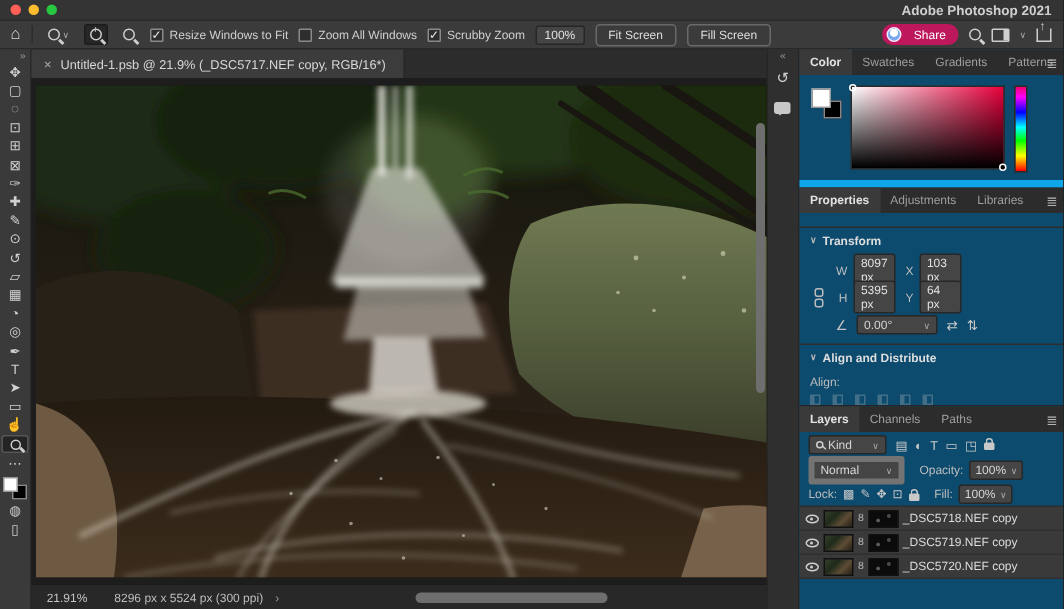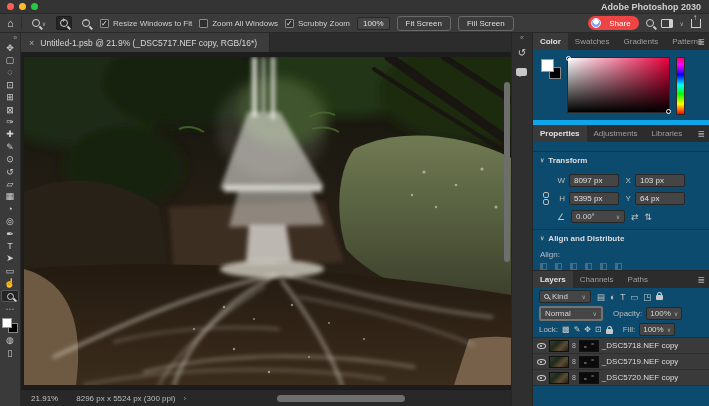--- a/index.html
+++ b/index.html
@@ -23,21 +23,21 @@
   .mag::after { content:""; position:absolute; width:4px; height:1.5px; background:#cfcfcf; right:-4px; bottom:-2px; transform:rotate(45deg); }
   .mag .pm { position:absolute; left:0; top:-3px; width:5px; font-size:7px; color:#cfcfcf; text-align:center; }
   .toolbtn { display:flex; align-items:center; gap:2px; padding:2px 3px; border-radius:2px; }
   .toolbtn.active { background:#262626; border:1px solid #1c1c1c; }
   .chev { font-size:6px; color:#aaa; }
   .cb { display:flex; align-items:center; gap:4px; cursor:default; }
   .cb .box { width:9px; height:9px; border:1px solid #8a8a8a; background:#2e2e2e; border-radius:1px; position:relative; }
   .cb[data-checked="true"] .box::after { content:"✓"; position:absolute; left:0px; top:-1px; font-size:8px; color:#e8e8e8; }
   .field { background:#454545; border:1px solid #272727; border-radius:2px; padding:1px 5px; color:#e0e0e0; }
   .btn { border:1px solid #6a6a6a; border-radius:3px; padding:2px 8px; color:#dedede; background:transparent; }
-  .share-pill { display:flex; align-items:center; gap:8px; background:#ef4444; border-radius:9px; padding:2px 8px 2px 3px; color:#fff; font-size:8px;margin-left:16px; }
+  .share-pill { display:flex; align-items:center; gap:8px; background:#be185d; border-radius:9px; padding:2px 8px 2px 3px; color:#fff; font-size:8px;margin-left:16px; }
   .avatar { width:10px; height:10px; border-radius:50%; background:radial-gradient(circle at 50% 35%, #fff 0 2.5px, #7aa7ee 3px 100%); border:1px solid #eef; }
   .ws-icon { width:12px; height:9px; border:1px solid #cfcfcf; border-radius:1px; position:relative; }
   .ws-icon::after { content:""; position:absolute; right:0; top:0; bottom:0; width:3px; background:#cfcfcf; }
   .upload-icon { position:relative; width:10px; height:9px; border:1px solid #cfcfcf; border-top:none; }
   .upload-icon::after { content:"↑"; position:absolute; left:1px; top:-6px; font-size:8px; color:#cfcfcf; }
 
   
   .main { position:absolute; left:0; top:33px; width:709px; height:373px; display:flex; }
 
   
@@ -98,36 +98,36 @@
   .pdivider { height:1px; background:#2d2d2d; margin:4px -7px; }
   .sect-head { display:flex; align-items:flex-start; gap:4px; height:14px; font-weight:bold; color:#dedede; }
   .sect-head .tri { font-size:6px; color:#bbb; }
   .tf-grid { display:flex; gap:5px; margin-top:2px; }
   .chain-col { width:12px; display:flex; align-items:center; justify-content:center; }
   .chain { display:flex; flex-direction:column; gap:1px; }
   .chain i { width:6px; height:6px; border:1.4px solid #bbb; border-radius:2px; display:block; }
   .tf-rows { flex:1; }
   .tf-row { display:flex; align-items:center; gap:4px; height:16px; margin-bottom:2px; }
   .tf-row label { width:8px; color:#bdbdbd; text-align:right; }
-  .tf-row .field { width:50px; font-size:8px; padding:1px 4px; }
+  .tf-row .field { width:28px; font-size:8px; padding:1px 4px; }
   .angle-row { display:flex; align-items:center; gap:6px; height:17px; margin-top:1px; }
   .angle-ic { color:#c5c5c5; font-size:9px; }
   .angle-field { display:flex; align-items:center; gap:4px; background:#454545; border:1px solid #272727; border-radius:2px; padding:1px 4px; width:54px; justify-content:space-between; }
   .flip { color:#c9c9c9; font-size:9px; }
   .align-label { color:#bdbdbd; margin-top:2px; }
   .align-ghost { display:flex; gap:8px; margin-top:4px; opacity:.28; }
   .align-ghost i { width:7px; height:7px; border:1px solid #ccc; border-left-width:3px; display:block; }
 
   .layers-body { flex:1; display:flex; flex-direction:column; }
   .lp-row { display:flex; align-items:center; gap:4px; padding:0 6px; height:17px; flex:none; }
   .kind-field { display:flex; align-items:center; gap:3px; background:#454545; border:1px solid #272727; border-radius:2px; padding:1px 4px; width:52px;justify-content:space-between; }
   .kind-field .mag { width:5px; height:5px; border-width:1px; }
   .kind-field .mag::after { width:3px; height:1px; right:-3px; bottom:-1px; }
   .filter-ics { display:flex; gap:5px; margin-left:2px; color:#c8c8c8; font-size:8.5px; }
-  .blend-field { display:flex; align-items:center; justify-content:space-between; background:#454545; border:2px solid #737373; border-radius:2px; padding:1px 4px; width:64px; }
+  .blend-field { display:flex; align-items:center; justify-content:space-between; background:#454545; border:4px solid #737373; border-radius:2px; padding:1px 4px; width:64px; }
   .op-label { color:#bdbdbd; margin-left:6px; }
   .op-field { display:flex; align-items:center; gap:3px; background:#454545; border:1px solid #272727; border-radius:2px; padding:1px 3px; }
   .lock-ics { display:flex; gap:4px; color:#c8c8c8; font-size:8px; align-items:center; }
   .padlock { position:relative; width:7px; height:5px; background:#c8c8c8; border-radius:1px; margin-top:3px; }
   .padlock::before { content:""; position:absolute; left:1px; top:-3px; width:3px; height:3px; border:1px solid #c8c8c8; border-bottom:none; border-radius:3px 3px 0 0; }
   .layer-list { flex:1; overflow:hidden; border-top:1px solid #2d2d2d; }
   .layer-row { display:flex; align-items:center; gap:3px; height:16px; padding:0 4px; border-bottom:1px solid #2f2f2f; background:#3a3a3a; }
   .layer-row.selected { background:#545454; }
   .eye { width:9px; height:6px; border:1px solid #cfcfcf; border-radius:50%; position:relative; flex:none; }
   .eye::after { content:""; position:absolute; left:2.5px; top:1px; width:2px; height:2px; border-radius:50%; background:#cfcfcf; }
@@ -145,21 +145,21 @@
 <body>
 
 <div class="app">
 
   <div class="titlebar">
     <div class="lights">
       <span class="light" style="background:#ff5f57"></span>
       <span class="light" style="background:#febc2e"></span>
       <span class="light" style="background:#28c840"></span>
     </div>
-    <span class="app-title">Adobe Photoshop 2030</span>
+    <span class="app-title">Adobe Photoshop 2021</span>
   </div>
 
   <div class="optionsbar">
     <div class="ob-left">
       <span class="home">⌂</span>
       <span class="sep"></span>
       <span class="toolbtn">
           <span class="mag"></span>
           <span class="chev">∨</span>
         </span>

